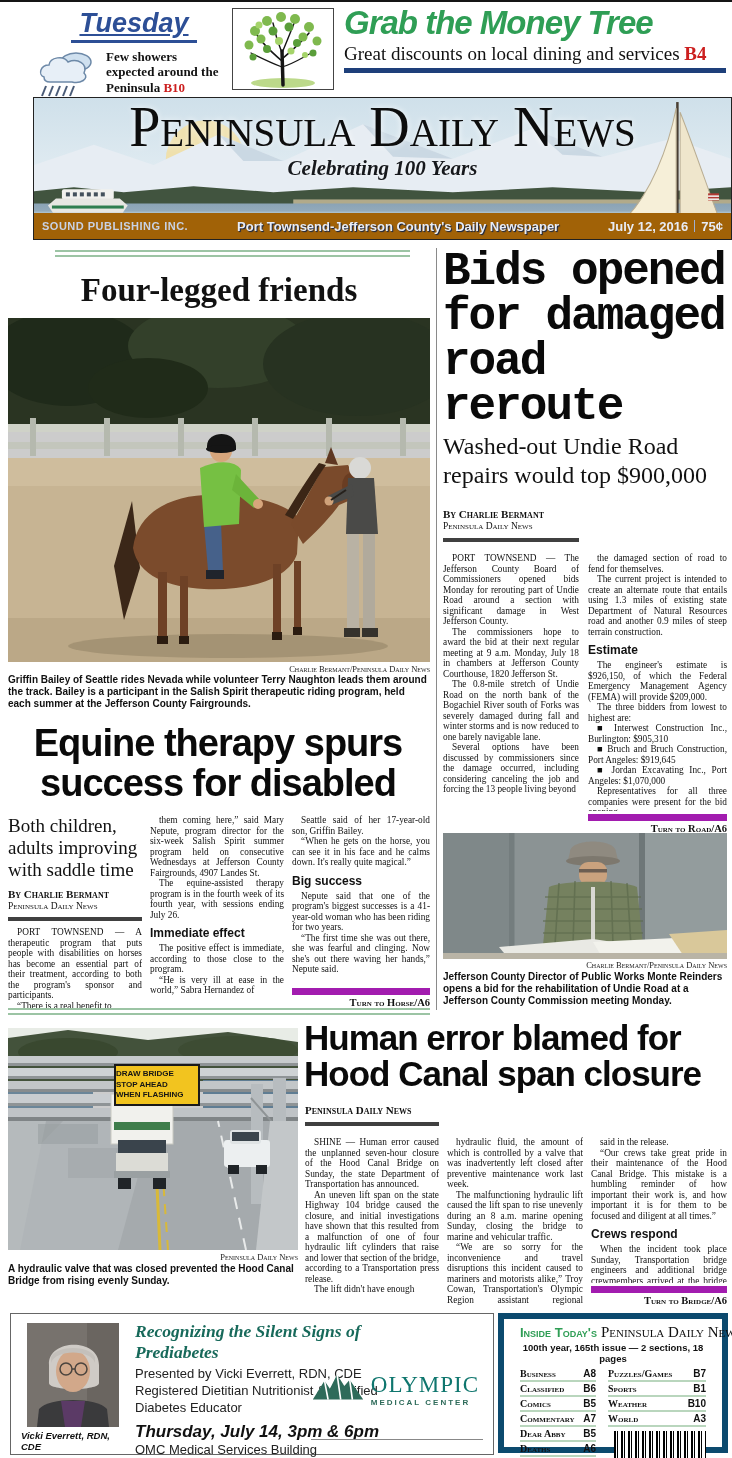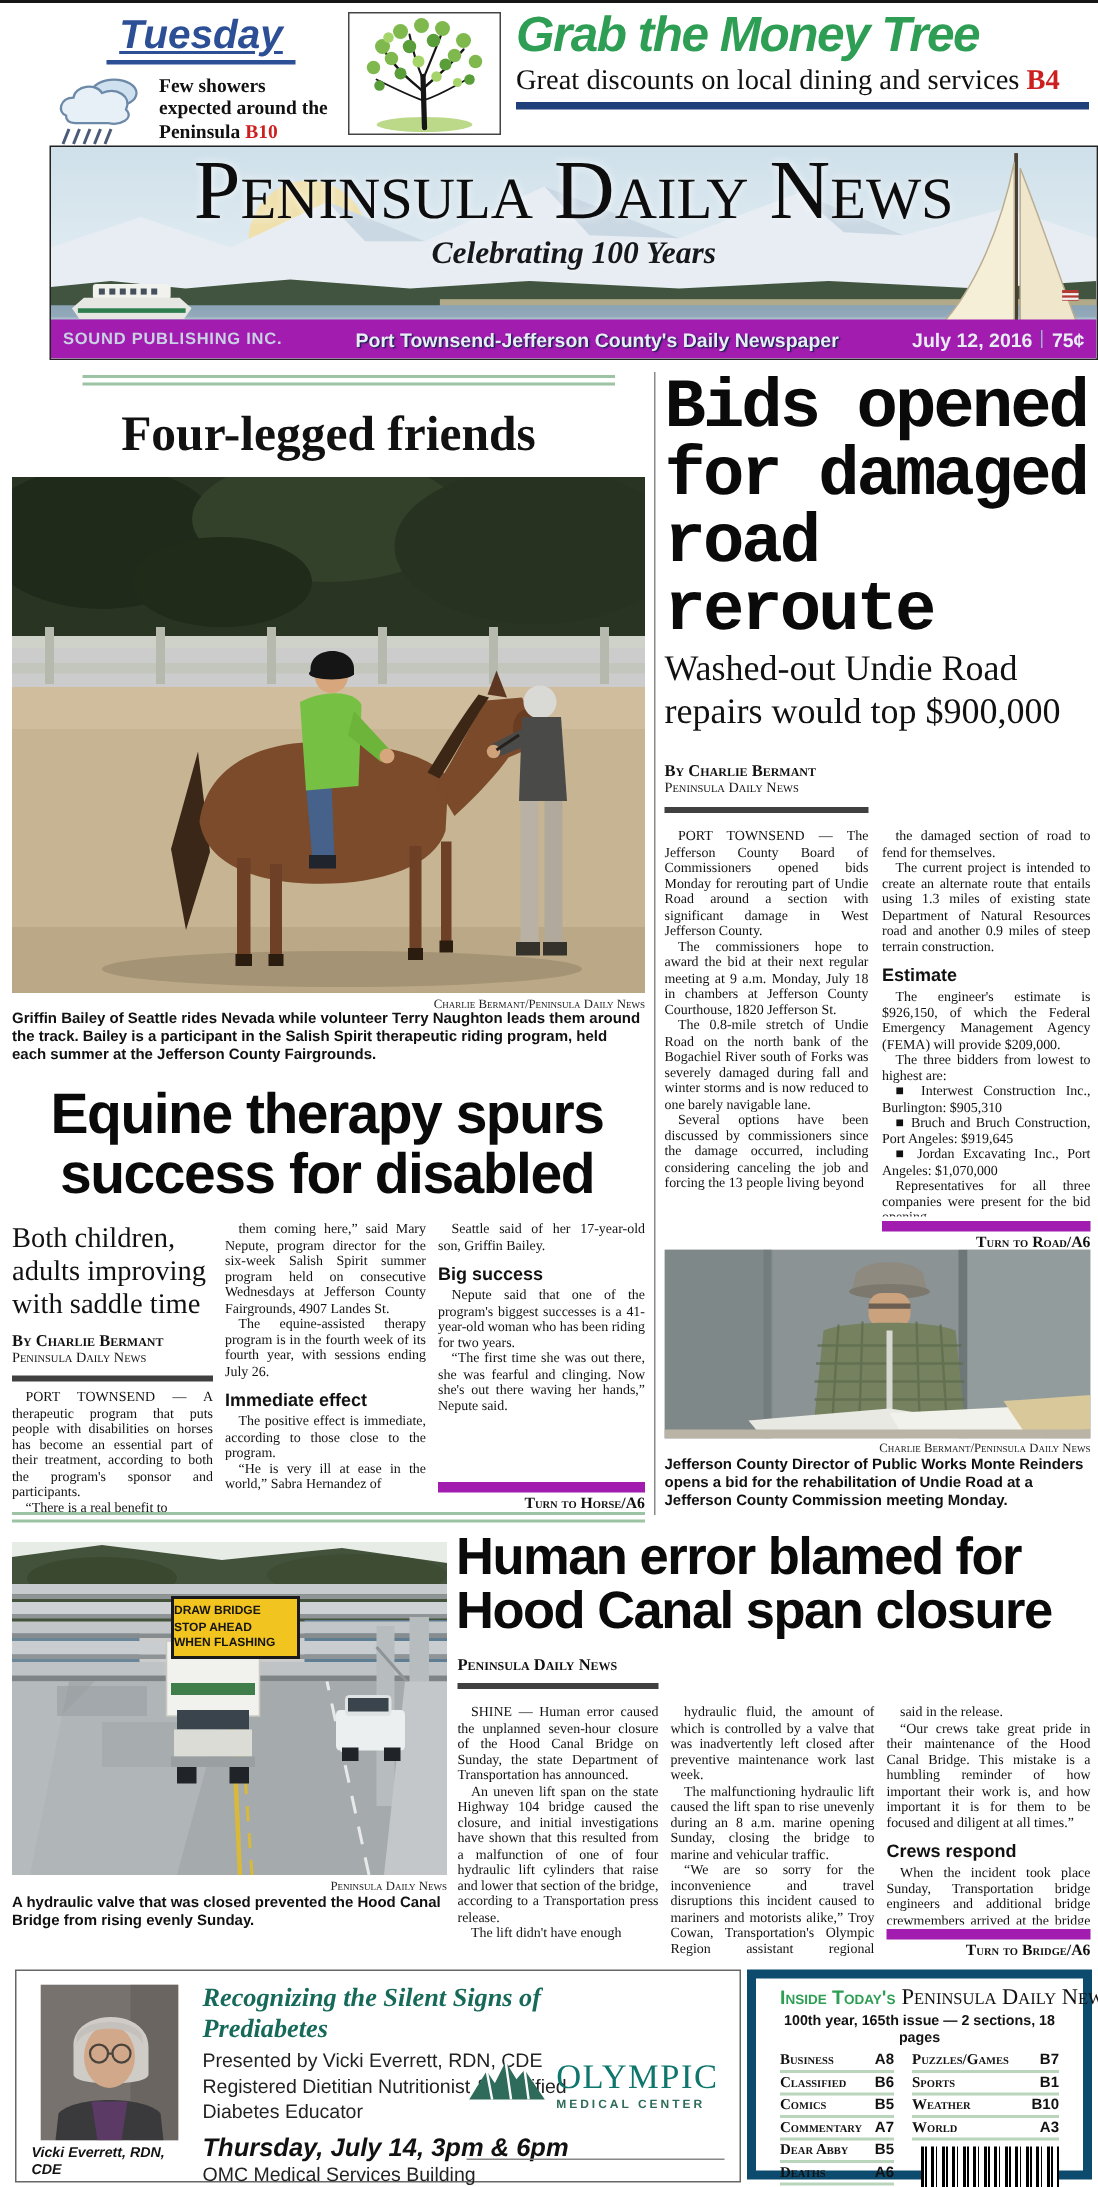--- a/index.html
+++ b/index.html
@@ -15,21 +15,21 @@
   .navy-bar{background:#1e3f7a;height:5px;margin-top:3px;}
   .tree-box{border:1px solid #444;background:#fff;}
   .promo-title{font:bold italic 33px/1 "Liberation Sans",sans-serif;color:#2f9e55;letter-spacing:-1px;}
   .promo-sub{font:19px "Liberation Serif",serif;margin-top:4px;}
 
   
   .masthead{left:33px;top:97px;right:0;height:141px;border:1px solid #222;overflow:hidden;}
   .masthead svg{position:absolute;inset:0;}
   .mast-title{position:absolute;top:0;left:0;right:0;text-align:center;font:56px/1.05 "Liberation Serif",serif;font-variant:small-caps;letter-spacing:0px;color:#0d0d0d;white-space:nowrap;text-shadow:0 0 6px rgba(255,255,255,.8);}
   .mast-tag{position:absolute;top:58px;left:0;right:0;text-align:center;font:bold italic 21px "Liberation Serif",serif;color:#16181c;text-shadow:0 0 4px rgba(255,255,255,.7);}
-  .mast-bar{position:absolute;left:0;right:0;bottom:0;height:26px;background:#a21caf;display:flex;align-items:center;justify-content:space-between;padding:0 8px;color:#e8ecf5;}
+  .mast-bar{position:absolute;left:0;right:0;bottom:0;height:26px;background:#a16207;display:flex;align-items:center;justify-content:space-between;padding:0 8px;color:#e8ecf5;}
   .mast-pub{font:bold 11px "Liberation Sans",sans-serif;letter-spacing:.5px;color:#c9d2e4;}
   .mast-strap{font:bold 13px "Liberation Sans",sans-serif;text-shadow:1px 1px 1px #0c2049;}
   .mast-date{font:bold 13px "Liberation Sans",sans-serif;display:flex;align-items:center;gap:6px;}
   .mast-sep{border-left:1px solid #9fb0d2;height:12px;display:inline-block;}
 
   
   .green-rule{height:3px;border-top:2px solid #9cc4a4;border-bottom:2px solid #9cc4a4;}
   .vdiv{width:0;border-left:1px solid #8a8a8a;}
 
   
@@ -298,20 +298,21 @@
       </div>
     <div class="bsub">Immediate effect</div>
     <div>
         <p>The positive effect is immediate, according to those close to the program.</p>
         <p>“He is very ill at ease in the world,” Sabra Hernandez of</p>
       </div>
   </div>
   <div class="abs bodycol" style="left:292px;top:815px;width:138px;height:170px;">
     <div>
         <p>Seattle said of her 17-year-old son, Griffin Bailey.</p>
+        <p>“When he gets on the horse, you can see it in his face and he calms down. It's really quite magical.”</p>
       </div>
     <div class="bsub">Big success</div>
     <div>
         <p>Nepute said that one of the program's biggest successes is a 41-year-old woman who has been riding for two years.</p>
         <p>“The first time she was out there, she was fearful and clinging. Now she's out there waving her hands,” Nepute said.</p>
       </div>
   </div>
   <div class="abs turnline" style="left:292px;top:988px;width:138px;">Turn to Horse/A6</div>
 
   <div class="abs hl-sans road-hl" style="left:443px;top:250px;width:286px;">Bids opened for damaged road reroute</div>

